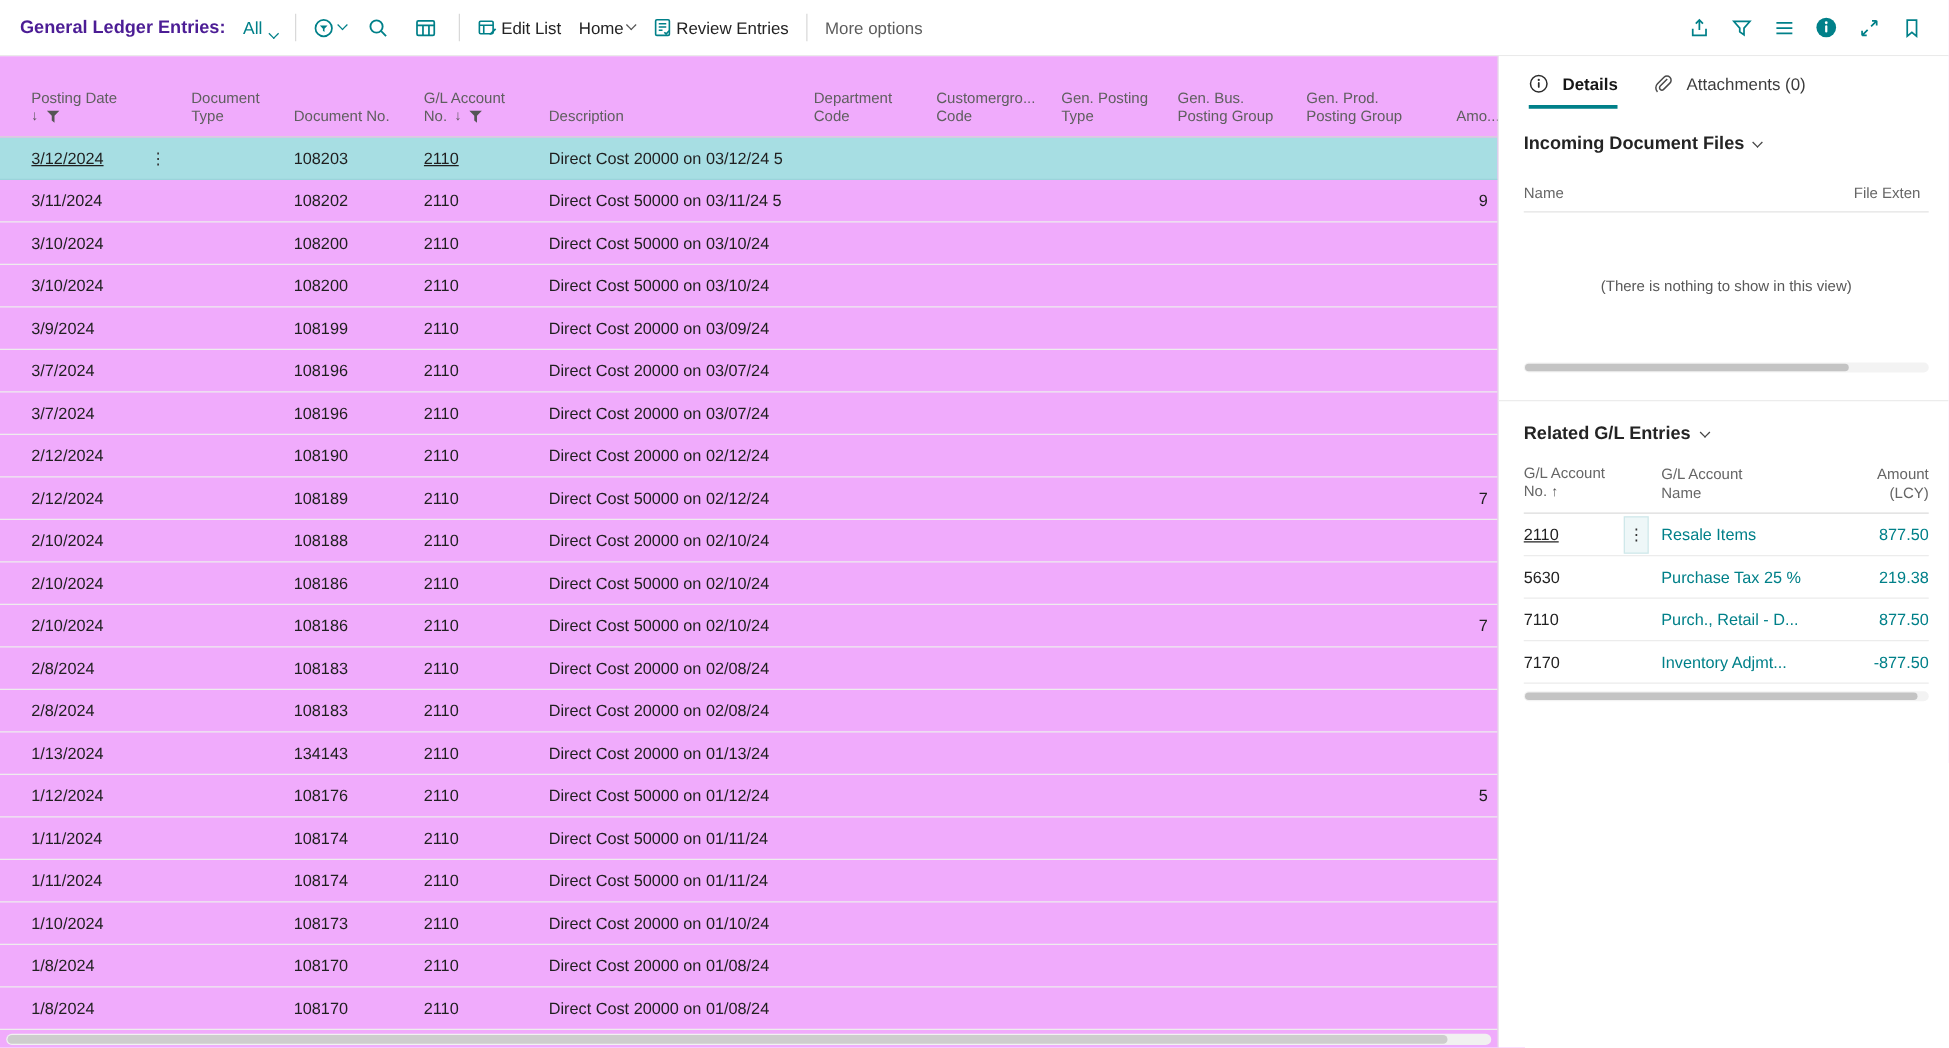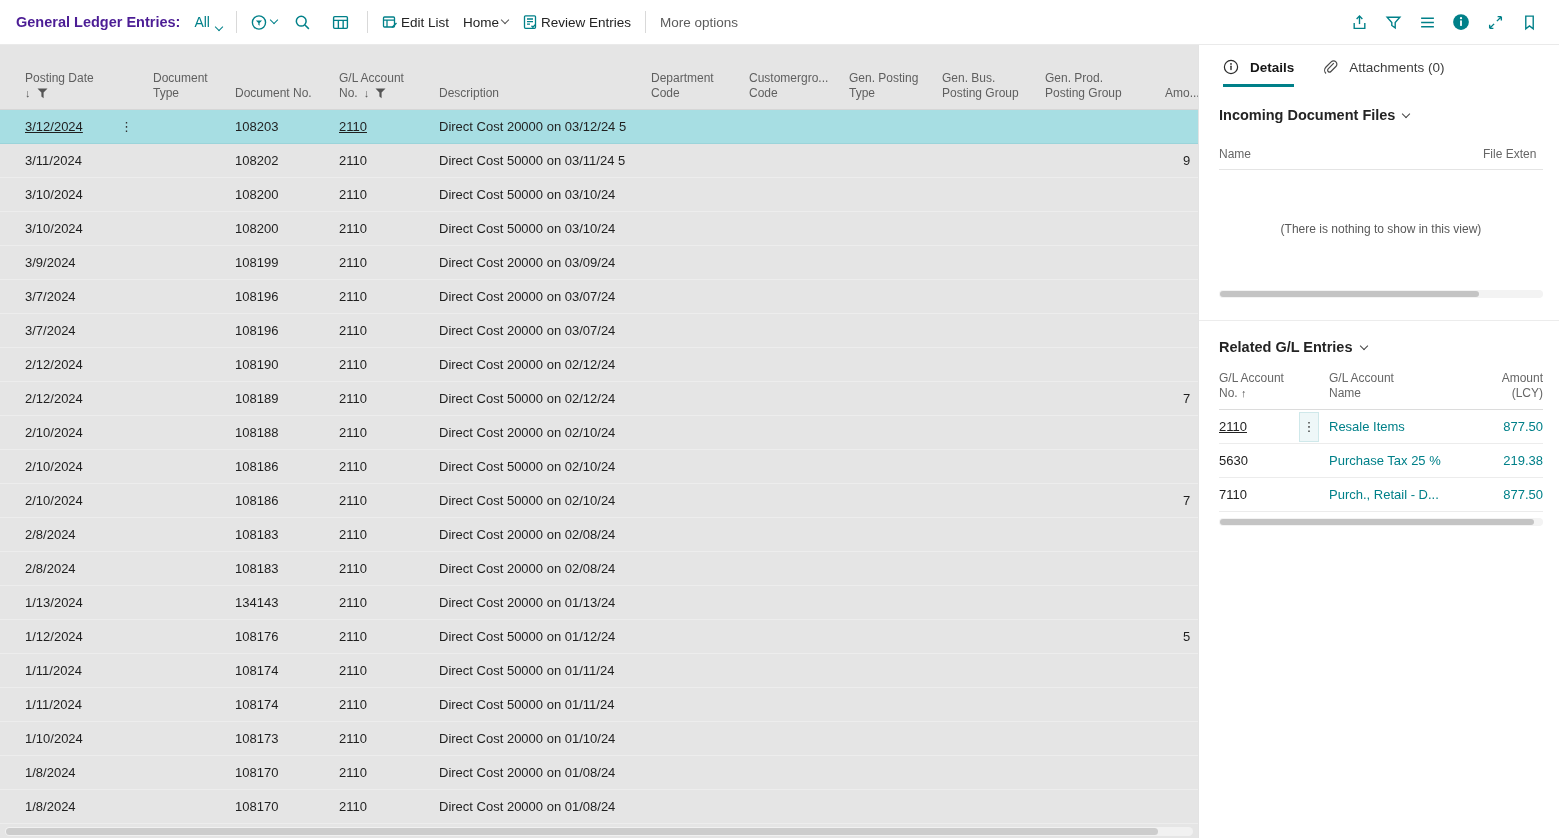--- a/index.html
+++ b/index.html
@@ -13,21 +13,21 @@
   .chev{width:6px;height:6px;border-right:1.4px solid currentColor;border-bottom:1.4px solid currentColor;display:inline-block;transform:rotate(45deg);margin-top:-4px}
   .vdiv{width:1px;height:22px;background:#d9d9d9;flex:0 0 1px}
   .iconbtn{display:flex;align-items:center;justify-content:center;gap:3px;min-width:24px;height:26px;cursor:pointer;color:#008089}
   .tb-btn{display:flex;align-items:center;gap:3px;font-size:13.5px;color:#232323;cursor:pointer;white-space:nowrap}
   .tb-btn svg{flex:0 0 auto}
   .tb-more{color:#5c5c5c;font-size:13.5px;cursor:pointer;white-space:nowrap}
   .tb-right{margin-left:auto;display:flex;align-items:center;gap:10px}
 
   
   .main{display:flex;height:793px}
-  .grid-area{width:1199px;flex:0 0 1199px;border-right:1px solid #e3e3e3;display:flex;flex-direction:column;background:#e5e5e5}
+  .grid-area{width:1199px;flex:0 0 1199px;border-right:1px solid #e3e3e3;display:flex;flex-direction:column;background:#f0abfc}
   .factbox{flex:1;padding:14px 16px 0 20px;overflow:hidden;background:#fff}
 
   
   .ghead,.grow{display:grid;grid-template-columns:128px 82px 104px 100px 212px 98px 100px 93px 103px 120px minmax(28px,1fr);padding-left:25px}
   .ghead{height:65px;align-items:end;border-bottom:1px solid #d6d6d6;color:#5f5f5f;font-size:12px}
   .hc{padding:0 8px 8px 0;overflow:hidden;white-space:nowrap;cursor:pointer}
   .hl{line-height:15px;display:flex;align-items:center;gap:6px}
   .sortglyph{font-size:11px;color:#555}
   .funnel{fill:#555}
   .grid-body{flex:1;overflow:hidden}
@@ -626,20 +626,27 @@
             <div class="link">Purchase Tax 25 %</div>
             <div class="link ramt">219.38</div>
           </div>
           <div class="rrow">
             <div class="rno">
               <span class="">7110</span>
             </div>
             <div class="link">Purch., Retail - D...</div>
             <div class="link ramt">877.50</div>
           </div>
+          <div class="rrow">
+            <div class="rno">
+              <span class="">7170</span>
+            </div>
+            <div class="link">Inventory Adjmt...</div>
+            <div class="link ramt">-877.50</div>
+          </div>
         </div>
 
       <div class="mini-scroll" style="margin-top:6px">
         <div class="mini-thumb" style="left:1px;width:97%"></div>
       </div>
     </div>
   </div>
 </div>
 
 </body></html>

